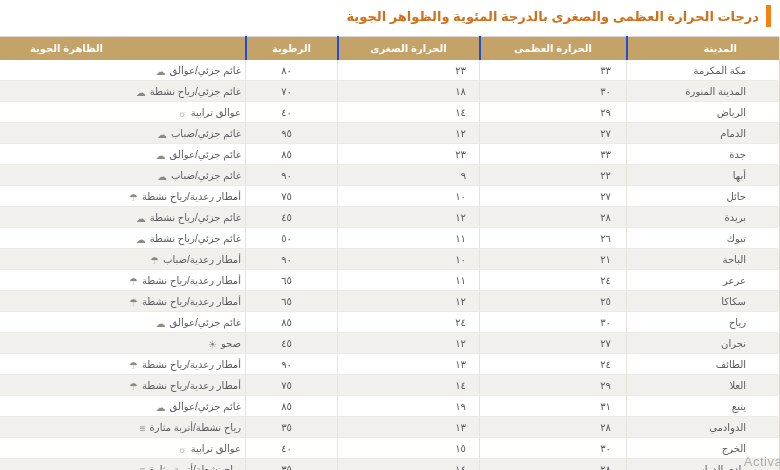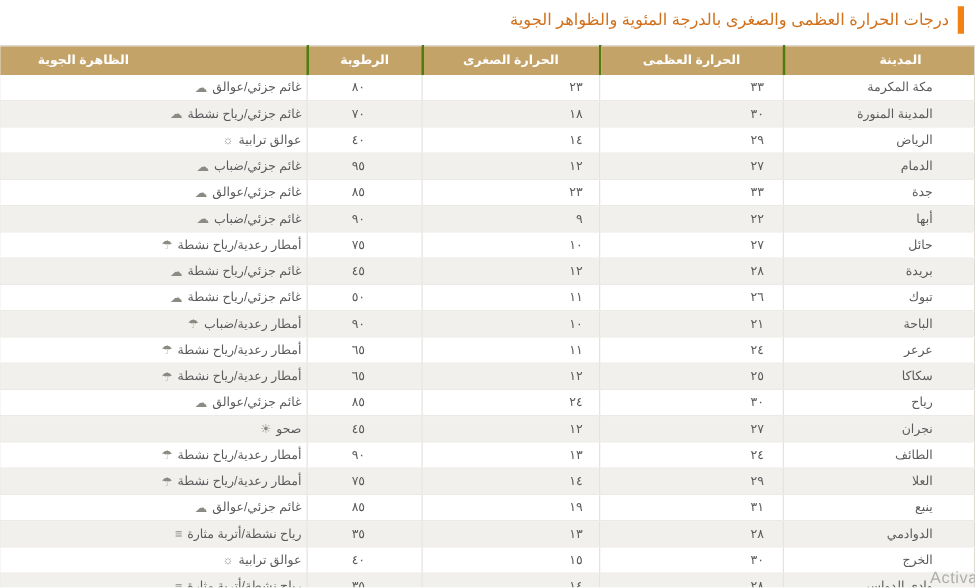--- a/index.html
+++ b/index.html
@@ -19,21 +19,21 @@
   }
   .accent-bar{
     width:5px;height:22px;
     background:#F28211;
     margin-left:7px;
     flex:0 0 auto;
   }
   .title-text{
     color:#D0701B;
     font-size:13px;
-    font-weight:normal;
+    font-weight:bold;
     white-space:nowrap;
   }
   
   .tbl-wrap{
     position:absolute;
     top:36px;left:0;right:0;
   }
   table{
     width:780px;
     table-layout:fixed;
@@ -41,21 +41,21 @@
     direction:rtl;
   }
   thead th{
     background:#C4A369;
     color:#ffffff;
     font-size:10px;
     font-weight:bold;
     height:23px;
     padding:0;
     text-align:center;
-    border-left:2px solid #4d7c0f;
+    border-left:2px solid #1d4ed8;
     overflow:hidden;
     white-space:nowrap;
   }
   thead th.h-weather{border-left:none;text-align:right;padding-left:0;padding-right:0;margin-top:45px;}
   thead th.h-weather{text-align:left;padding-left:30px;}
   thead th.h-city{text-align:right;padding-right:42px;}
   tbody td{
     height:20px;
     padding:0;
     font-size:10px;

